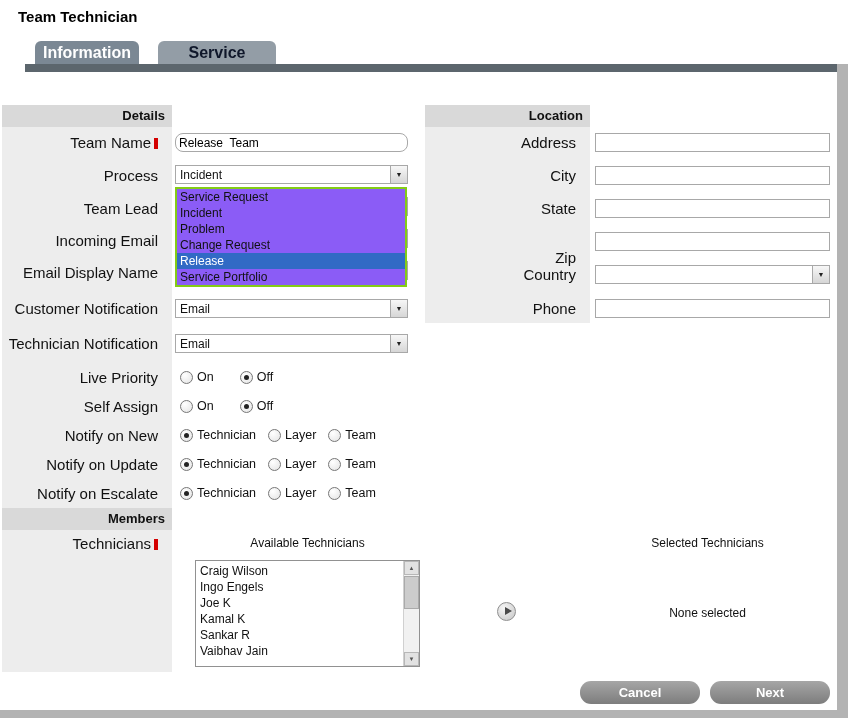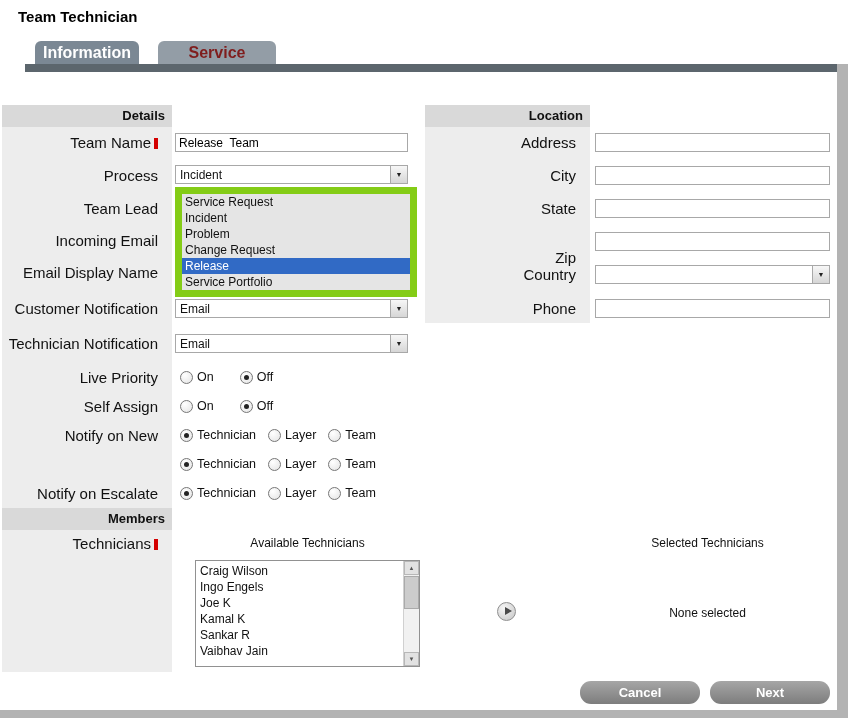--- a/index.html
+++ b/index.html
@@ -9,21 +9,21 @@
   }
   .abs { position:absolute; }
 
   
   .title { left:18px; top:8px; font-size:15px; font-weight:bold; color:#000; }
   .tab {
     height:23px; border-radius:6px 6px 0 0; text-align:center; line-height:23px;
     font-size:16px; font-weight:bold; cursor:pointer;
   }
   .tab.active { background:#7b8894; color:#ffffff; }
-  .tab.inactive { background:#939da6; color:#7f1d1d; }
+  .tab.inactive { background:#939da6; color:#0f172a; }
   .tabbar { background:#5c666d; }
   .frame { background:#b3b3b3; }
 
   
   .col { background:#ededed; }
   .sec-header {
     background:#d9d9d9; font-size:13px; font-weight:bold; text-align:right;
     line-height:22px; padding-right:7px; box-sizing:border-box;
   }
   .flabel {
@@ -45,21 +45,21 @@
   }
   .sel-val { position:absolute; left:4px; top:1px; font-size:12px; line-height:16px; }
   .sel-btn {
     position:absolute; right:0; top:0; bottom:0; width:16px;
     background:linear-gradient(#f7f7f7,#d6d6d6); border-left:1px solid #a8a8a8;
     font-size:7px; color:#222; text-align:center; line-height:17px; cursor:pointer;
   }
 
   
   .droplist {
-    position:absolute; background:#e5e5e5; border:7px solid #84cc16; z-index:10;
+    position:absolute; background:#8b5cf6; border:2px solid #84cc16; z-index:10;
   }
   .dropitem {
     height:16px; line-height:16px; font-size:12px; padding-left:3px; white-space:nowrap;
     cursor:pointer;
   }
   .dropitem.hl { background:#316ac5; color:#fff; }
 
   
   .radio-row { position:absolute; display:flex; align-items:center; height:16px; }
   .radio-item { display:flex; align-items:center; cursor:pointer; }
@@ -133,24 +133,25 @@
   <div class="abs flabel" style="left:2px; top:135px; width:163px;"><span>Team Name</span><span class="req"></span></div>
   <div class="abs flabel" style="left:2px; top:168px; width:163px;">Process</div>
   <div class="abs flabel" style="left:2px; top:201px; width:163px;">Team Lead</div>
   <div class="abs flabel" style="left:2px; top:233px; width:163px;">Incoming Email</div>
   <div class="abs flabel" style="left:2px; top:265px; width:163px;">Email Display Name</div>
   <div class="abs flabel" style="left:2px; top:301px; width:163px;">Customer Notification</div>
   <div class="abs flabel" style="left:2px; top:336px; width:163px;">Technician Notification</div>
   <div class="abs flabel" style="left:2px; top:370px; width:163px;">Live Priority</div>
   <div class="abs flabel" style="left:2px; top:399px; width:163px;text-align:right;">Self Assign</div>
   <div class="abs flabel" style="left:2px; top:428px; width:163px;">Notify on New</div>
+  <div class="abs flabel" style="left:2px; top:457px; width:163px;">Notify on Update</div>
   <div class="abs flabel" style="left:2px; top:486px; width:163px;">Notify on Escalate</div>
   <div class="abs flabel" style="left:2px; top:536px; width:163px;"><span>Technicians</span><span class="req"></span></div>
 
-  <input class="tin" style="left: 175px; top: 133px; width: 233px;" value="Release  Team">
+  <input class="tin" style="left: 175px; top: 133px; width: 233px; border-radius: 8px;" value="Release  Team">
 
   <input class="tin" style="left: 175px; top: 197px; width: 233px;">
   <input class="tin" style="left: 175px; top: 229px; width: 233px;">
   <input class="tin" style="left: 175px; top: 261px; width: 233px;">
 
   <div class="select" style="left:175px; top:165px; width:233px;">
     <span class="sel-val">Incident</span>
     <span class="sel-btn">▼</span>
   </div>
 

